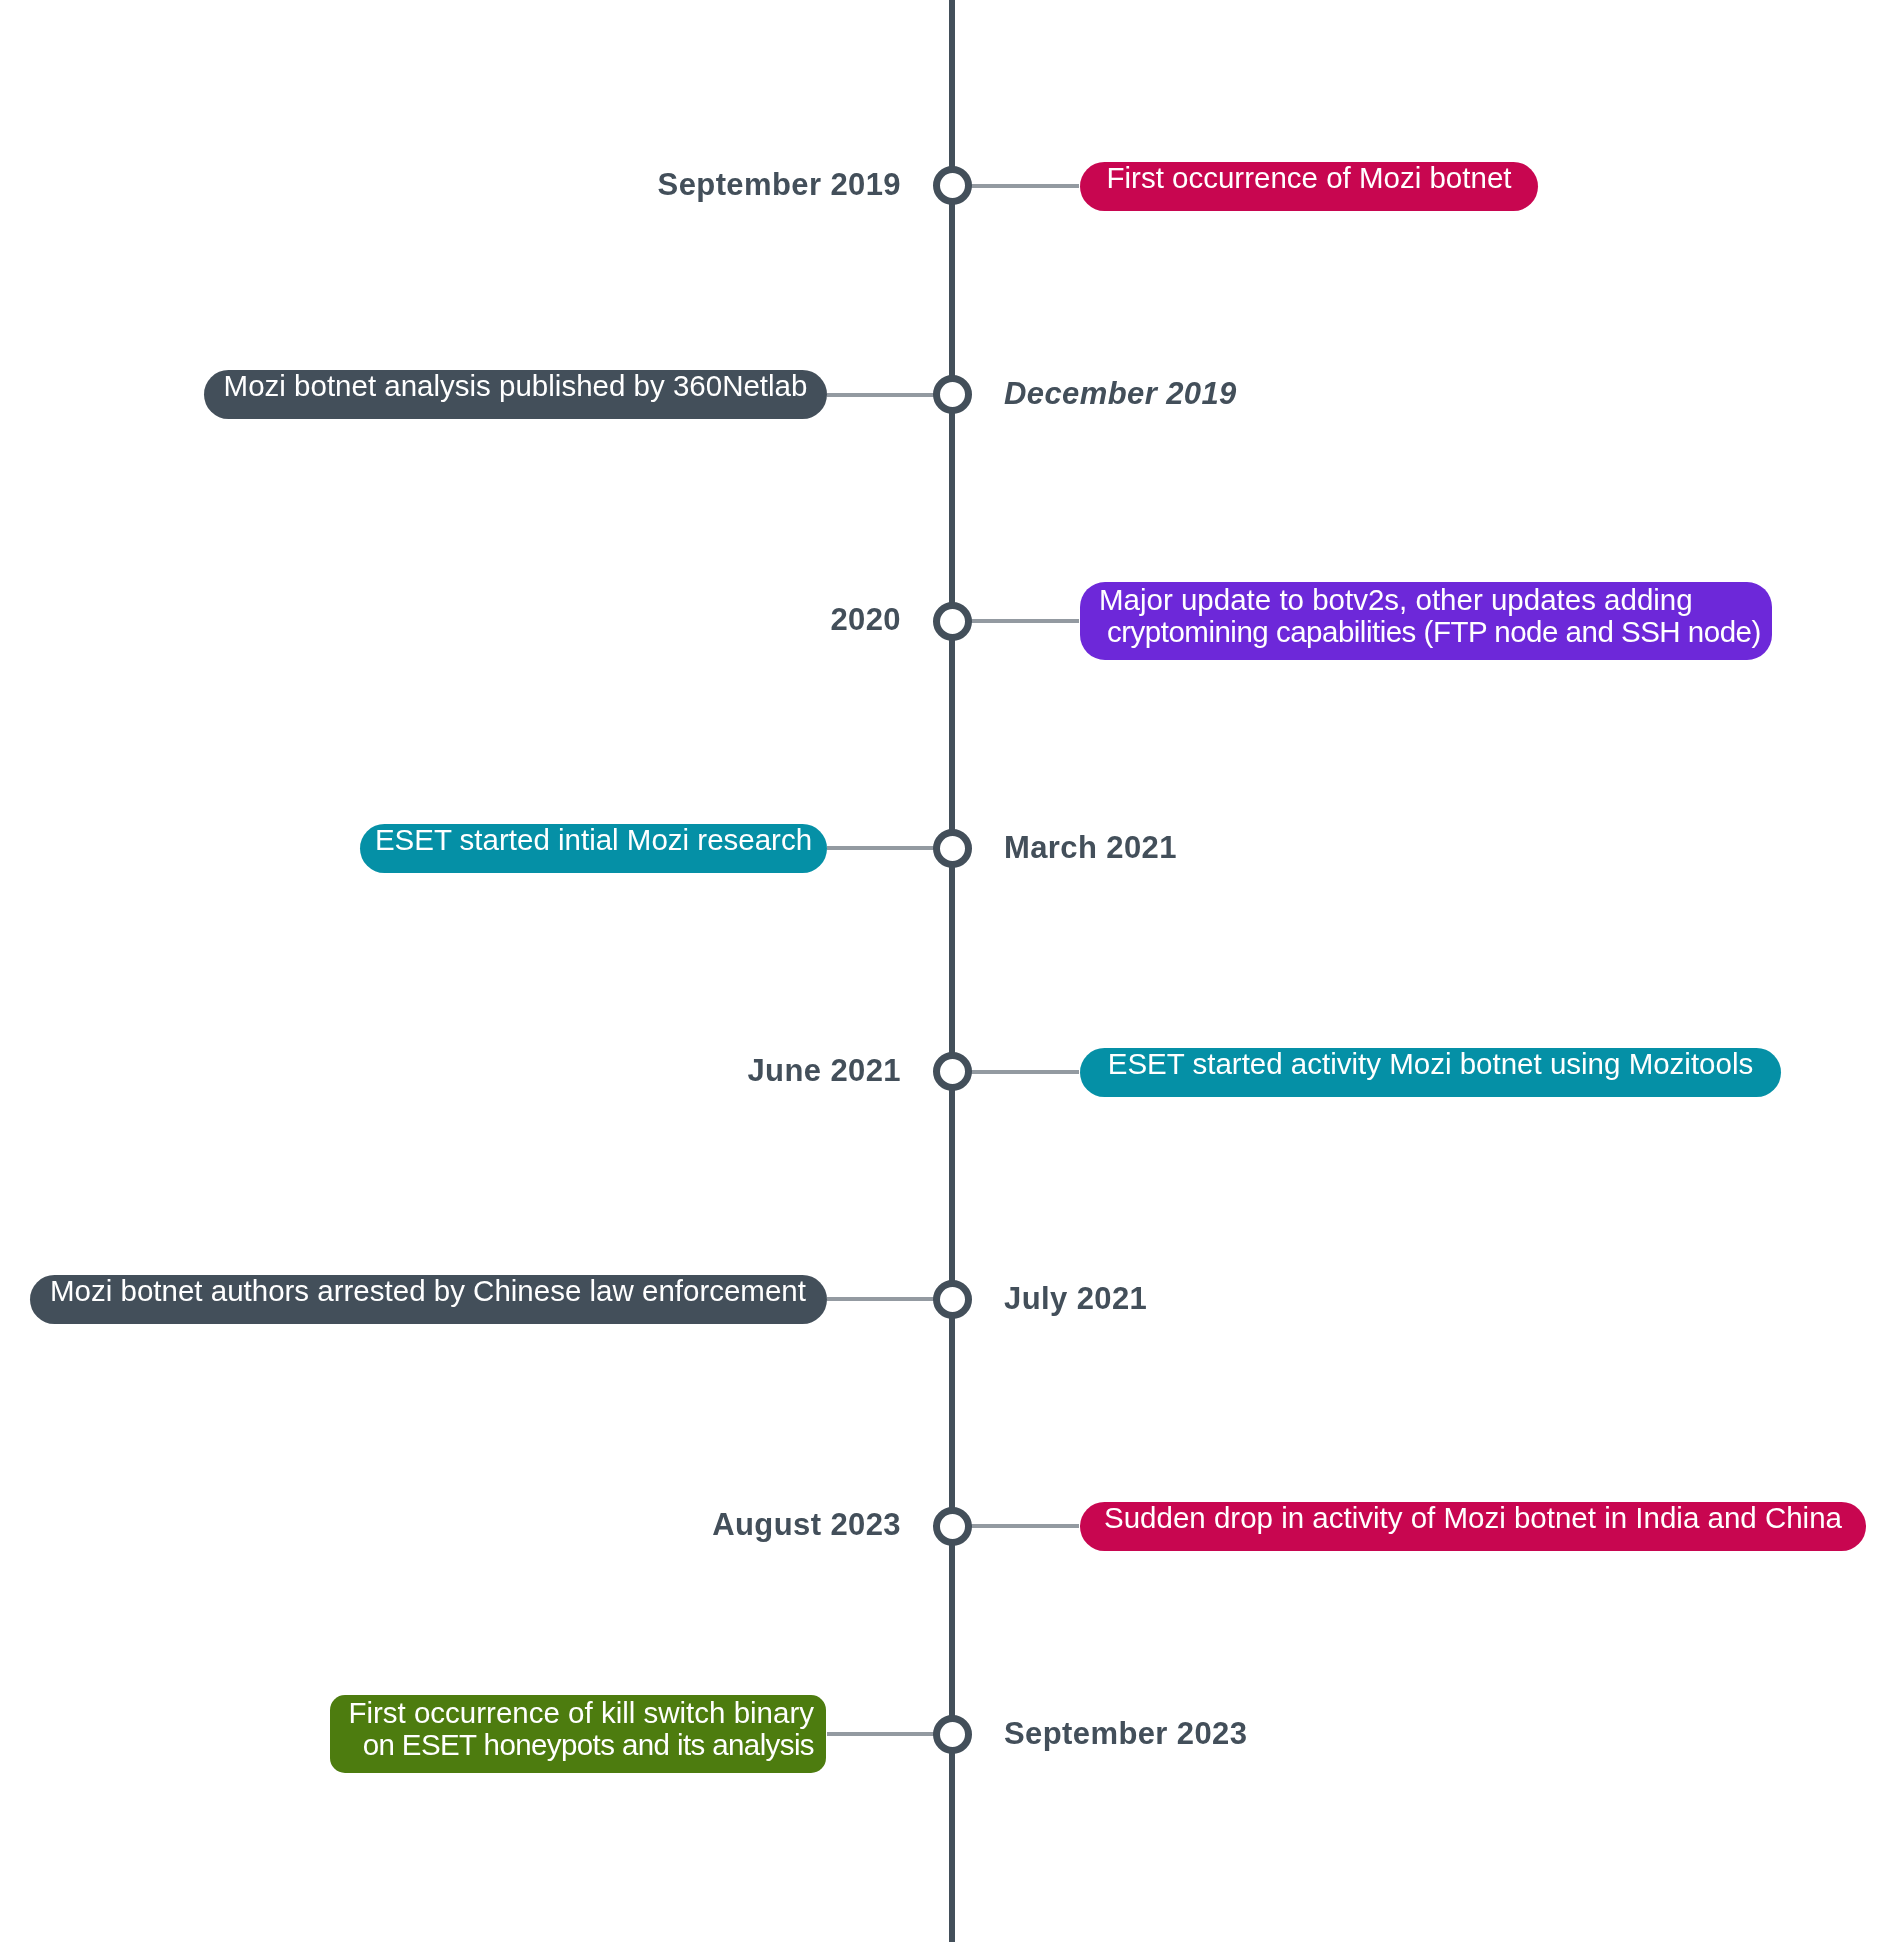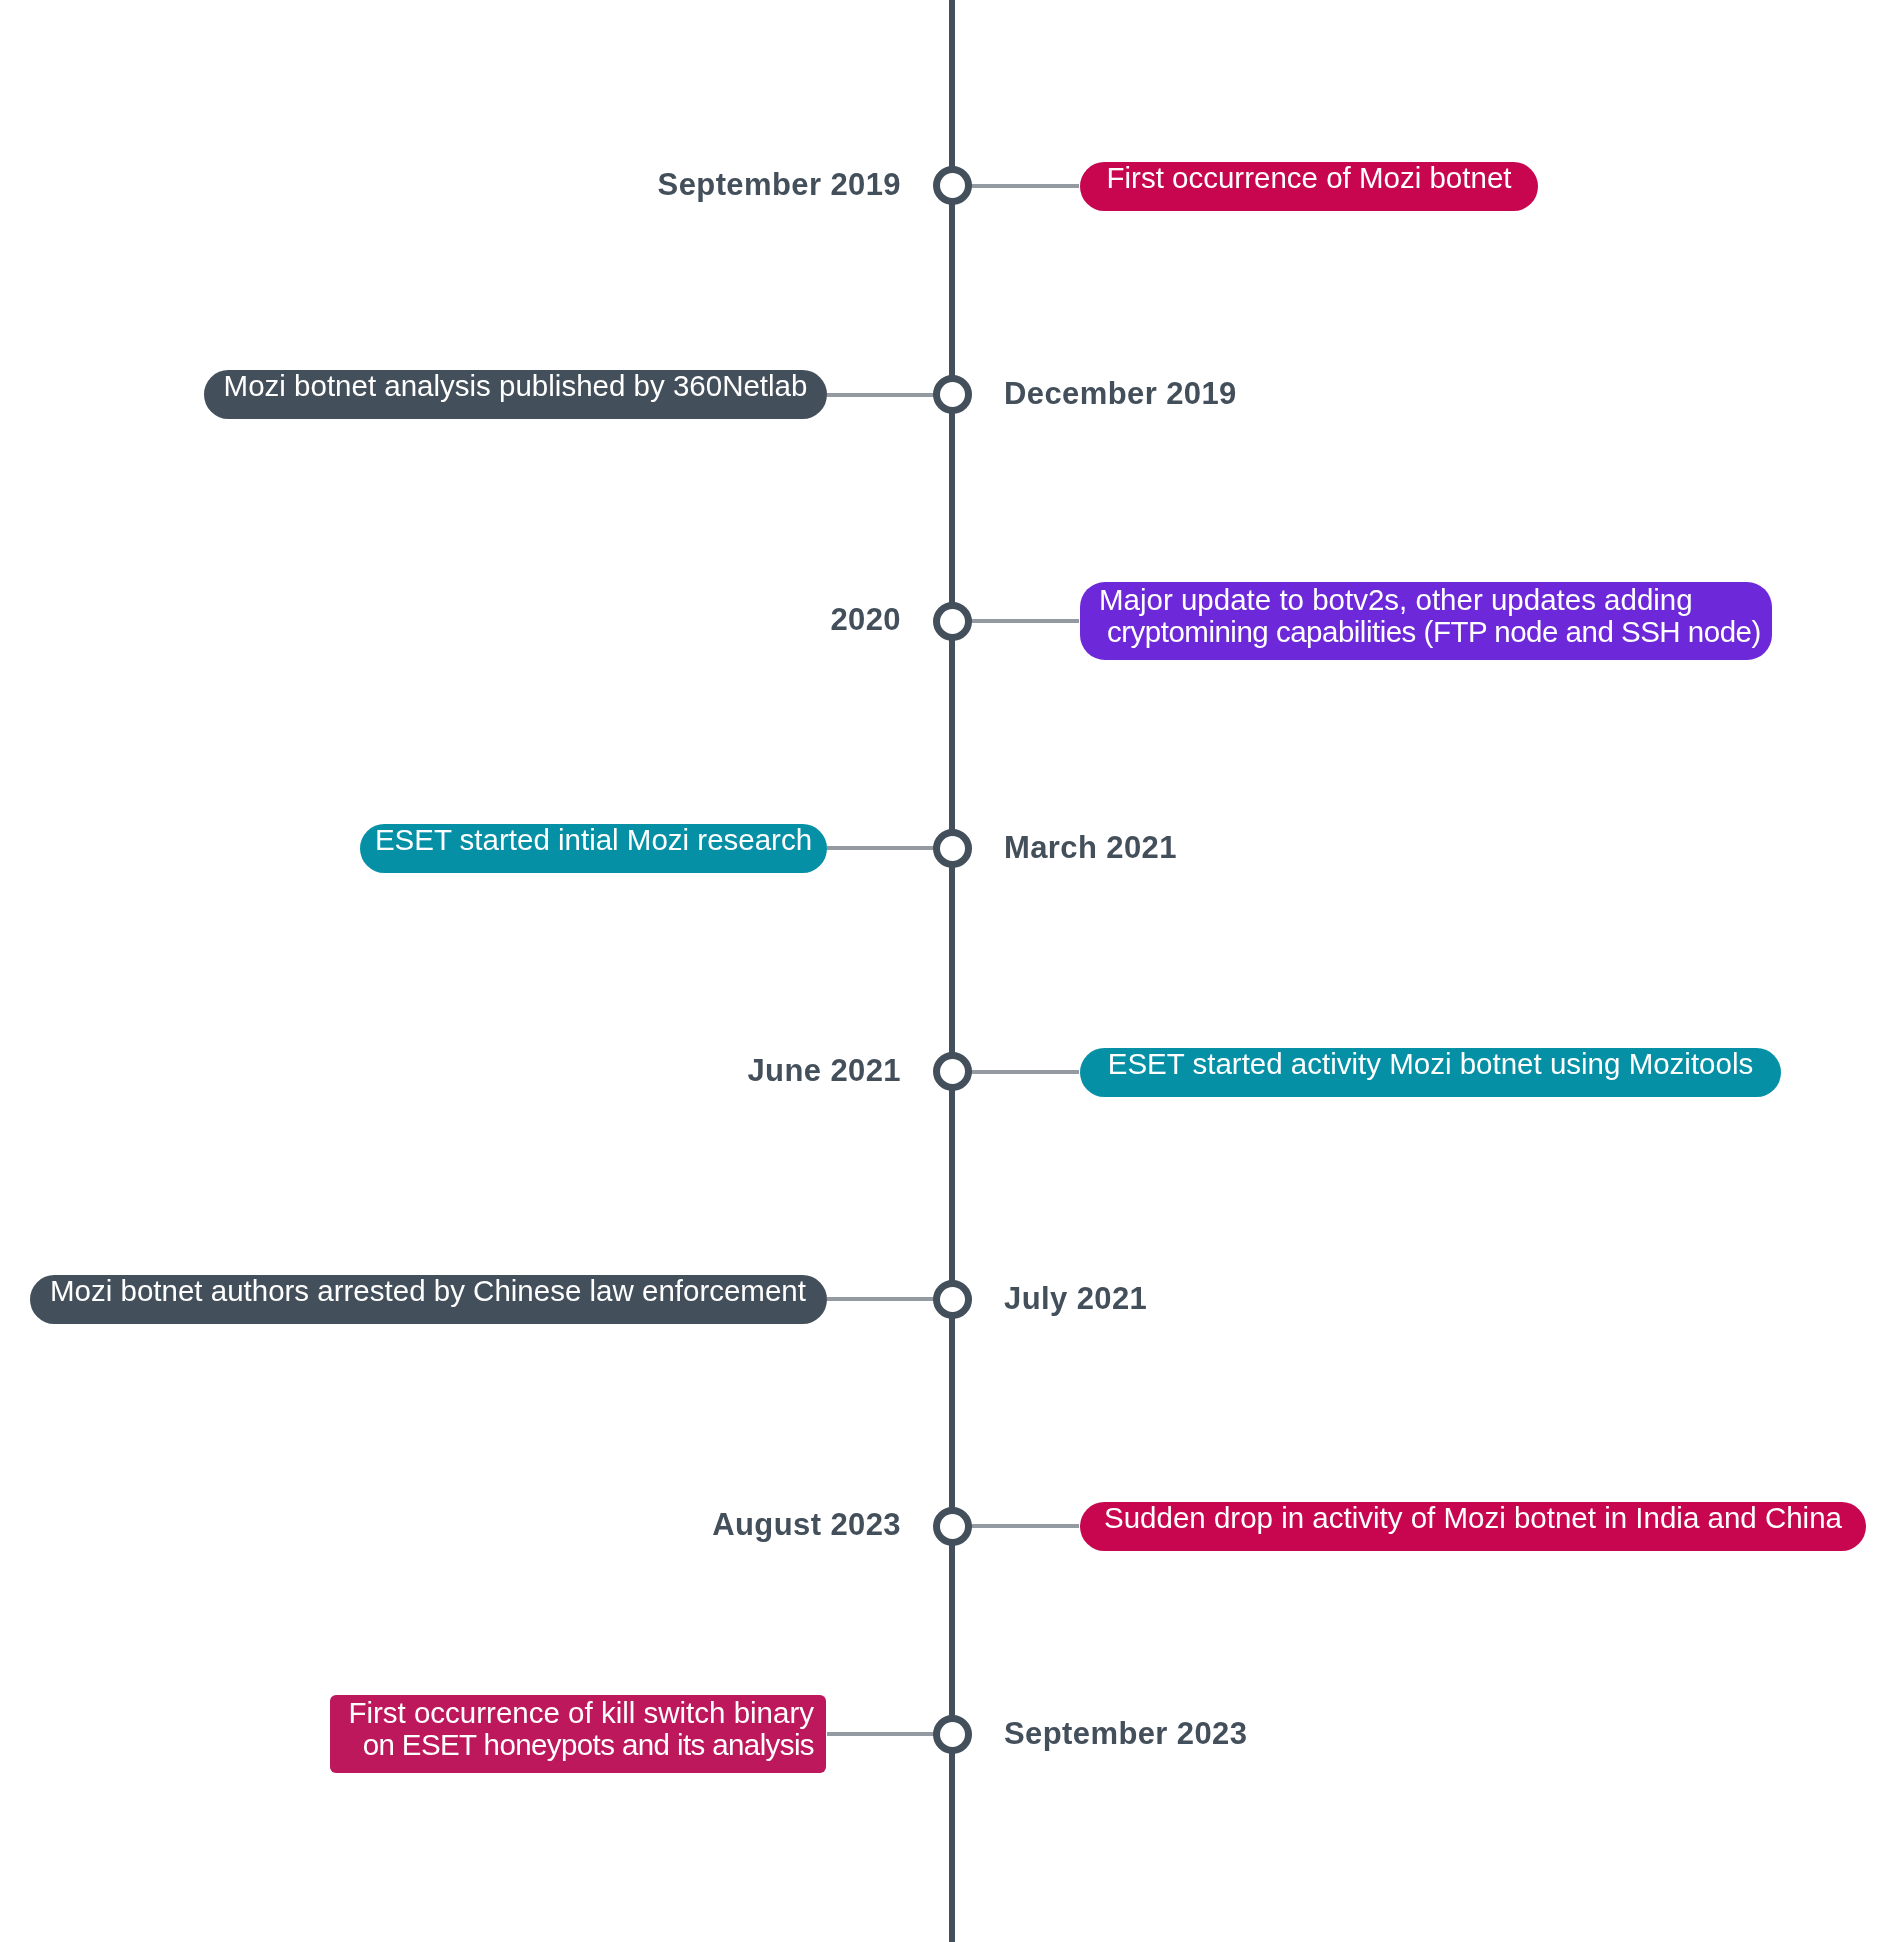--- a/index.html
+++ b/index.html
@@ -34,21 +34,21 @@
       </div>
     <div class="node" style="left: 933px; top: 166px; width: 39px; height: 39px; border: 7.6px solid rgb(67, 79, 90); background: rgb(255, 255, 255);"></div>
     <div class="date" style="color: rgb(67, 79, 90); top: 169px; right: 1001px;">September 2019</div>
   </div>
   <div class="row side-left">
     <div class="conn" style="background: rgb(147, 154, 161); height: 3.8px; top: 393px; left: 827px; width: 126px;"></div>
     <div class="pill" style="left: 204px; top: 370px; width: 623px; height: 49px; border-radius: 25px; background: rgb(67, 79, 90); color: rgb(255, 255, 255); text-align: right;">
         <span class="lbl">Mozi botnet analysis published by 360Netlab</span>
       </div>
     <div class="node" style="left: 933px; top: 375px; width: 39px; height: 39px; border: 7.6px solid rgb(67, 79, 90); background: rgb(255, 255, 255);"></div>
-    <div class="date" style="color: rgb(67, 79, 90); top: 378px; left: 1004px;">December 2019</div>
+    <div class="date" style="color: rgb(67, 79, 90); top: 378px; left: 1004px; font-style: italic;">December 2019</div>
   </div>
   <div class="row side-right">
     <div class="conn" style="background: rgb(147, 154, 161); height: 3.8px; top: 619px; left: 952px; width: 127px;"></div>
     <div class="pill" style="left: 1080px; top: 582px; width: 692px; height: 78px; border-radius: 25px; background: #6d28d9; color: rgb(255, 255, 255); text-align: left; padding-left: 19px;">
         <span class="lbl" style="transform: translateY(2.4px); width: 100%;"><span class="ln">Major update to botv2s, other updates adding</span><span class="ln" style="letter-spacing: -0.5px; margin-left: 8px;">cryptomining capabilities (FTP node and SSH node)</span></span>
       </div>
     <div class="node" style="left: 933px; top: 602px; width: 39px; height: 39px; border: 7.6px solid rgb(67, 79, 90); background: rgb(255, 255, 255);"></div>
     <div class="date" style="color: rgb(67, 79, 90); top: 604px; right: 1001px;">2020</div>
   </div>
   <div class="row side-left">
@@ -78,20 +78,20 @@
   <div class="row side-right">
     <div class="conn" style="background: rgb(147, 154, 161); height: 3.8px; top: 1524px; left: 952px; width: 127px;"></div>
     <div class="pill" style="left: 1080px; top: 1502px; width: 786px; height: 49px; border-radius: 25px; background: rgb(200, 6, 80); color: rgb(255, 255, 255); text-align: left;">
         <span class="lbl">Sudden drop in activity of Mozi botnet in India and China</span>
       </div>
     <div class="node" style="left: 933px; top: 1507px; width: 39px; height: 39px; border: 7.6px solid rgb(67, 79, 90); background: rgb(255, 255, 255);"></div>
     <div class="date" style="color: rgb(67, 79, 90); top: 1509px; right: 1001px;">August 2023</div>
   </div>
   <div class="row side-left">
     <div class="conn" style="background: rgb(147, 154, 161); height: 3.8px; top: 1732px; left: 827px; width: 126px;"></div>
-    <div class="pill" style="left: 330px; top: 1695px; width: 496px; height: 78px; border-radius: 6px; background: #be185d; color: rgb(255, 255, 255); text-align: right; padding-right: 12px;">
+    <div class="pill" style="left: 330px; top: 1695px; width: 496px; height: 78px; border-radius: 15px; background: #4d7c0f; color: rgb(255, 255, 255); text-align: right; padding-right: 12px;">
         <span class="lbl" style="transform: translateY(2.4px); width: 100%;"><span class="ln">First occurrence of kill switch binary</span><span class="ln" style="letter-spacing: -0.6px;">on ESET honeypots and its analysis</span></span>
       </div>
     <div class="node" style="left: 933px; top: 1715px; width: 39px; height: 39px; border: 7.6px solid rgb(67, 79, 90); background: rgb(255, 255, 255);"></div>
     <div class="date" style="color: rgb(67, 79, 90); top: 1718px; left: 1004px;">September 2023</div>
   </div>
 </div>
 
 
 </body></html>

